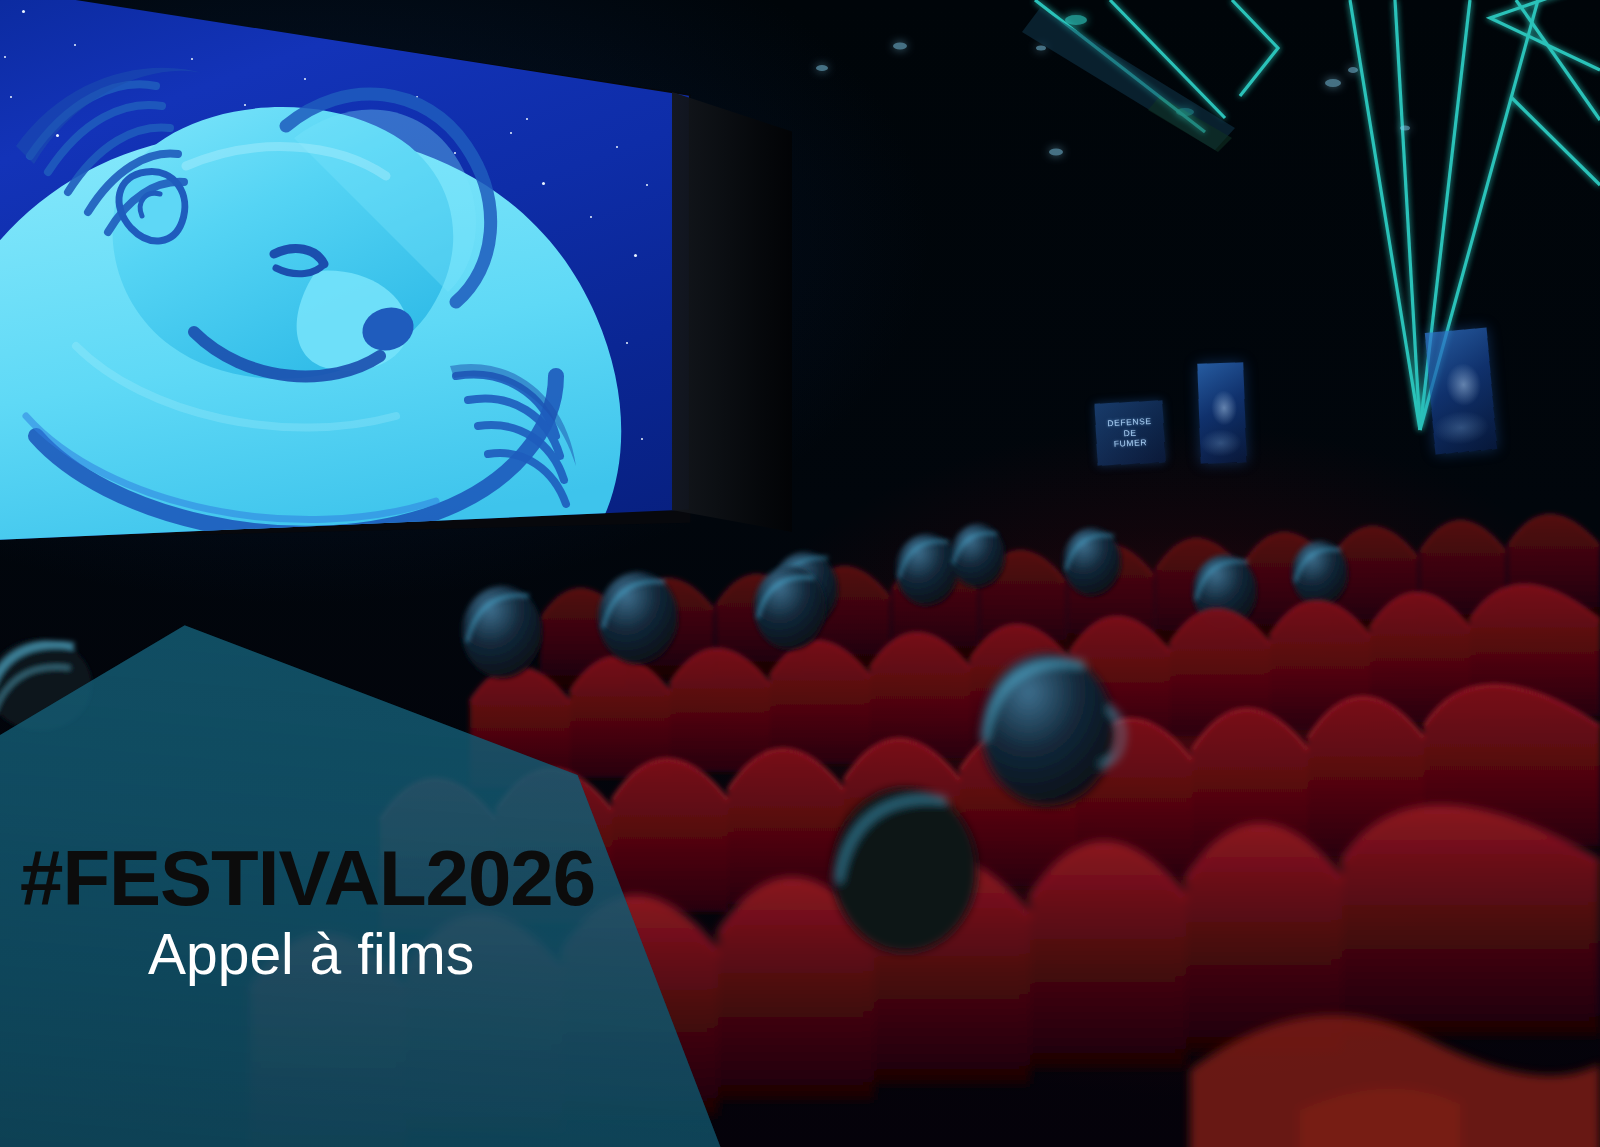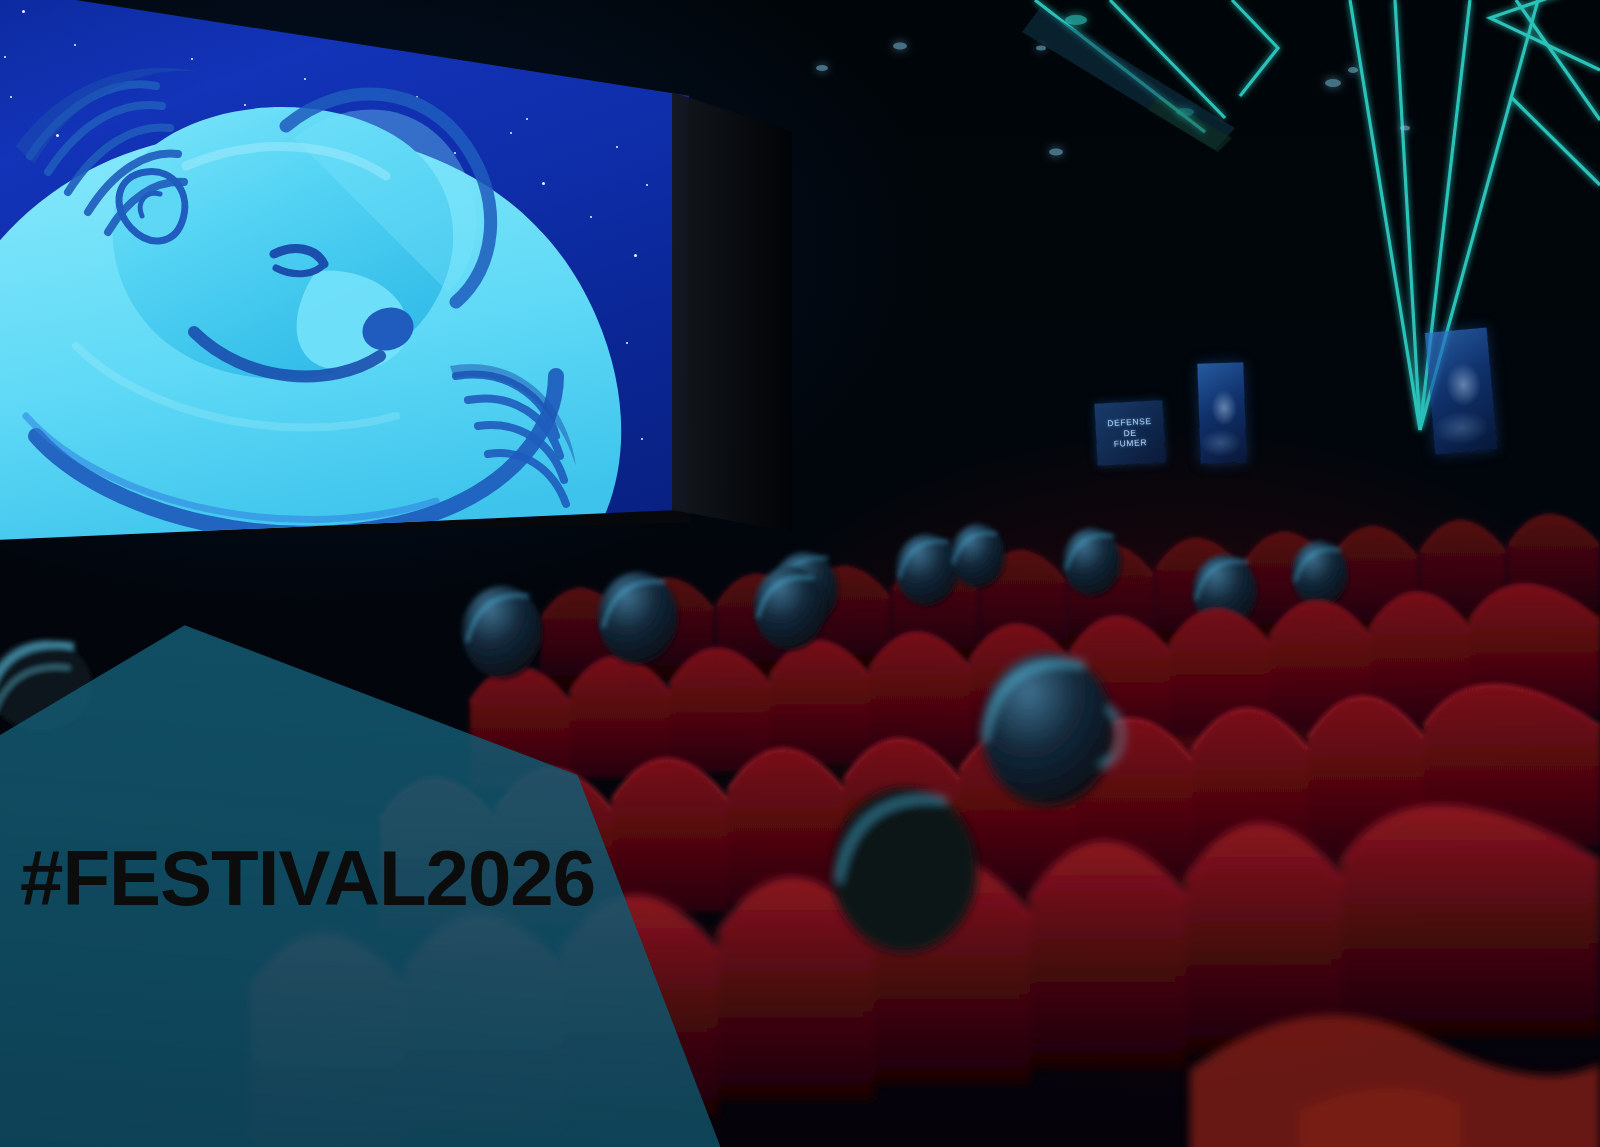--- a/index.html
+++ b/index.html
@@ -498,15 +498,16 @@
     </g>
 
     <rect x="0" y="0" width="1600" height="690" fill="url(#none)"></rect>
   </svg>
 
   <div id="overlay-panel" class="layer"></div>
   <div id="overlay-shade" class="layer"></div>
 
   <div id="text-block" class="layer">
     <div id="hashtag">#FESTIVAL2026</div>
+    <div id="line-fr">Appel à films</div>
   </div>
 
 </div>
 
 </body></html>

